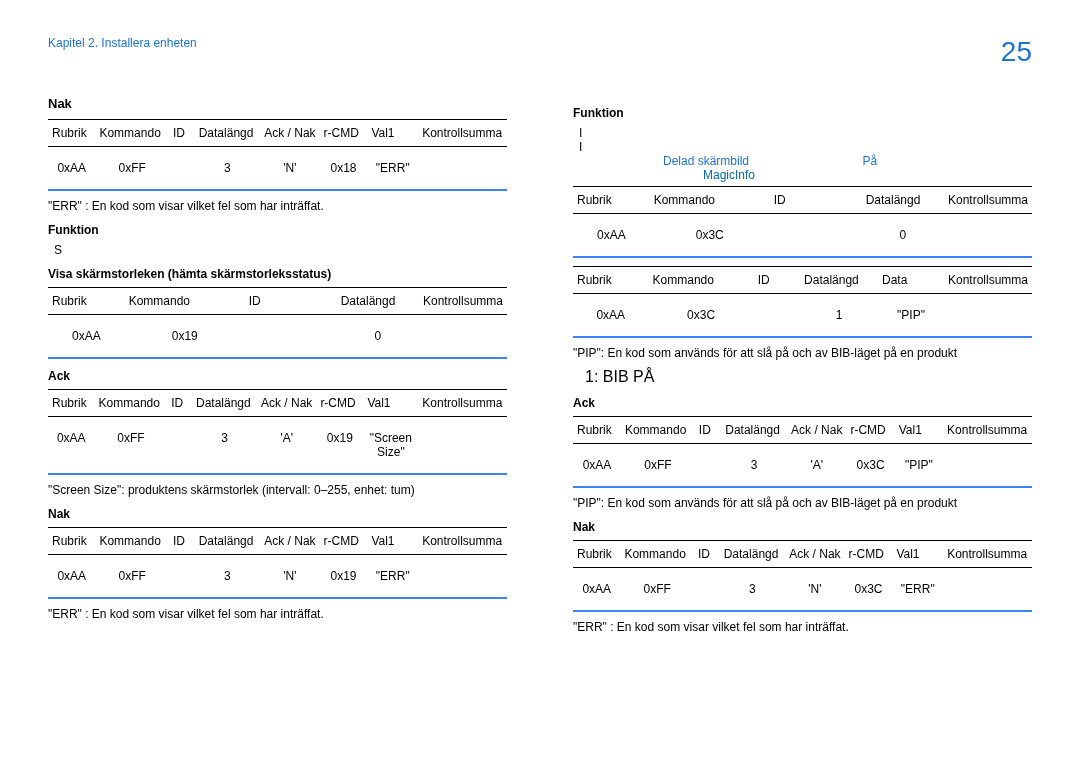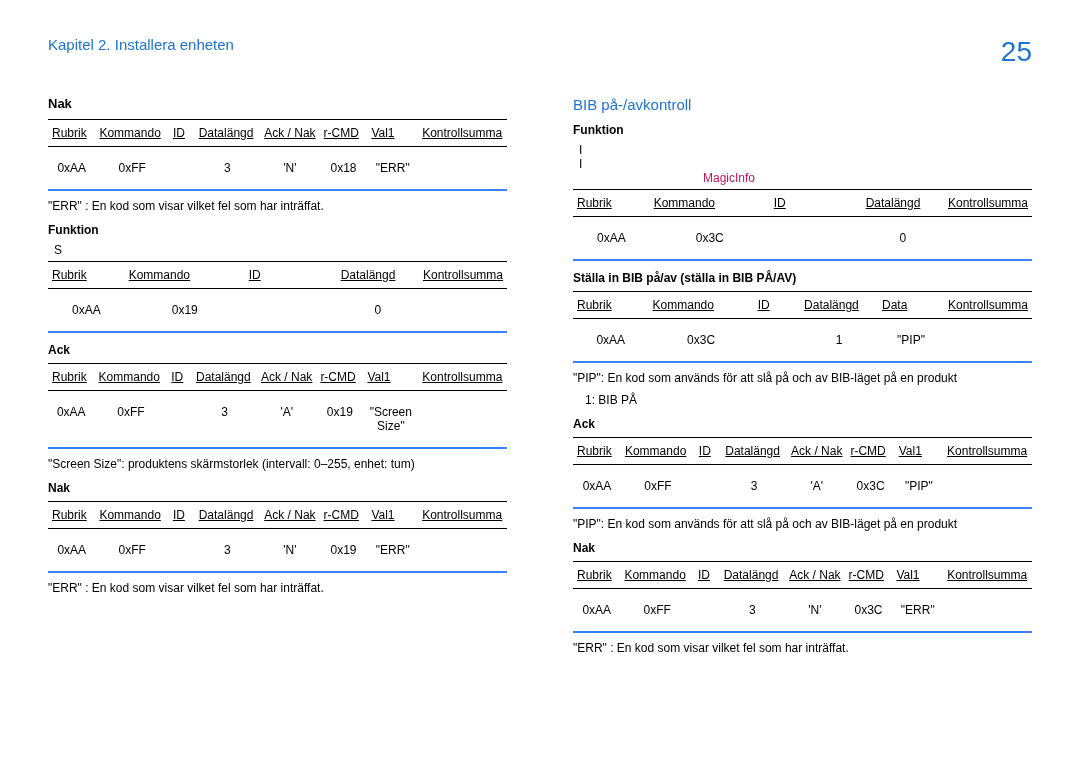--- a/index.html
+++ b/index.html
@@ -17,21 +17,21 @@
       padding: 36px 48px 0 48px;
     }
     .header-row {
       display: flex;
       justify-content: space-between;
       align-items: flex-start;
       margin-bottom: 28px;
     }
     .breadcrumb {
       color: #1e73d0;
-      font-size: 15px;
+      font-size: 12px;
       font-weight: 500;
     }
     .page-number {
       color: #1e73d0;
       font-size: 28px;
       font-weight: 400;
       text-align: right;
     }
     .content {
       display: flex;
@@ -64,50 +64,49 @@
       color: #000;
       margin-left: 6px;
     }
     .note {
       font-size: 12px;
       color: #000;
       margin: 8px 0;
     }
     .indent {
       margin-left: 12px;
-      font-size: 12px;
+      font-size: 16px;
       color: #000;
     }
     .blue-line {
       color: #1e73d0;
       font-size: 12px;
       margin-left: 90px;
     }
     .blue-line .right {
       margin-left: 110px;
     }
     .blue-line2 {
-      color: #be185d;
+      color: #0369a1;
       font-size: 12px;
       margin-left: 130px;
     }
     table {
       width: 100%;
       border-collapse: collapse;
       font-size: 12px;
       margin: 4px 0 8px 0;
     }
     table thead th {
       font-weight: 400;
       text-align: left;
       padding: 6px 4px;
       border-top: 1px solid #000;
       border-bottom: 1px solid #000;
       white-space: nowrap;
-      text-decoration: underline;
     }
     table tbody td {
       padding: 14px 4px;
       border-bottom: 2px solid #3b82f6;
       text-align: center;
       vertical-align: top;
     }
     .col-rubrik { width: 55px; }
     .col-kom { width: 80px; }
     .col-id { width: 35px; }
@@ -166,20 +165,21 @@
           <td>"ERR"</td>
           <td></td>
         </tr>
           </tbody>
       </table>
       <div class="note">"ERR" : En kod som visar vilket fel som har inträffat.</div>
 
       <div class="sub-black">Funktion</div>
       <div class="funk-text">S</div>
 
+      <div class="sub-black">Visa skärmstorleken (hämta skärmstorleksstatus)</div>
       <table class="t5">
         <thead>
             <tr>
           <th>Rubrik</th>
           <th>Kommando</th>
           <th>ID</th>
           <th>Datalängd</th>
           <th>Kontrollsumma</th>
         </tr>
           </thead>
@@ -247,24 +247,27 @@
           <td>0x19</td>
           <td>"ERR"</td>
           <td></td>
         </tr>
           </tbody>
       </table>
       <div class="note">"ERR" : En kod som visar vilket fel som har inträffat.</div>
     </div>
 
     <div class="col">
-      <div class="section-blue" style="margin-top:0">BIB på-/avkontroll</div>
       <div class="sub-black">Funktion</div>
       <div class="funk-text">I</div>
       <div class="funk-text">I</div>
+      <div class="blue-line">
+        <span>Delad skärmbild</span>
+        <span class="right">På</span>
+      </div>
       <div class="blue-line2">MagicInfo</div>
 
       <table class="t5">
         <thead>
             <tr>
           <th>Rubrik</th>
           <th>Kommando</th>
           <th>ID</th>
           <th>Datalängd</th>
           <th>Kontrollsumma</th>
@@ -274,21 +277,20 @@
             <tr>
           <td>0xAA</td>
           <td>0x3C</td>
           <td></td>
           <td>0</td>
           <td></td>
         </tr>
           </tbody>
       </table>
 
-      <div class="sub-black">Ställa in BIB på/av (ställa in BIB PÅ/AV)</div>
       <table class="t6">
         <thead>
             <tr>
           <th>Rubrik</th>
           <th>Kommando</th>
           <th>ID</th>
           <th>Datalängd</th>
           <th>Data</th>
           <th>Kontrollsumma</th>
         </tr>

